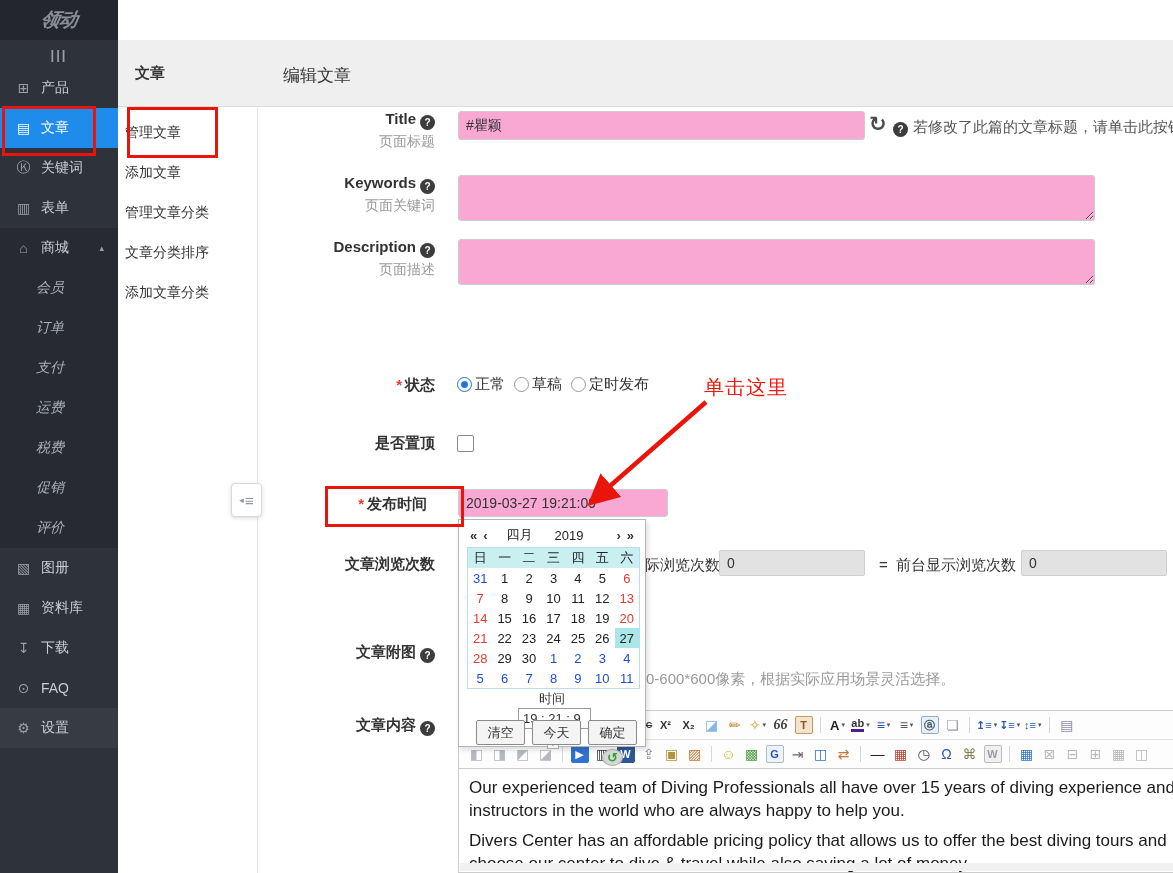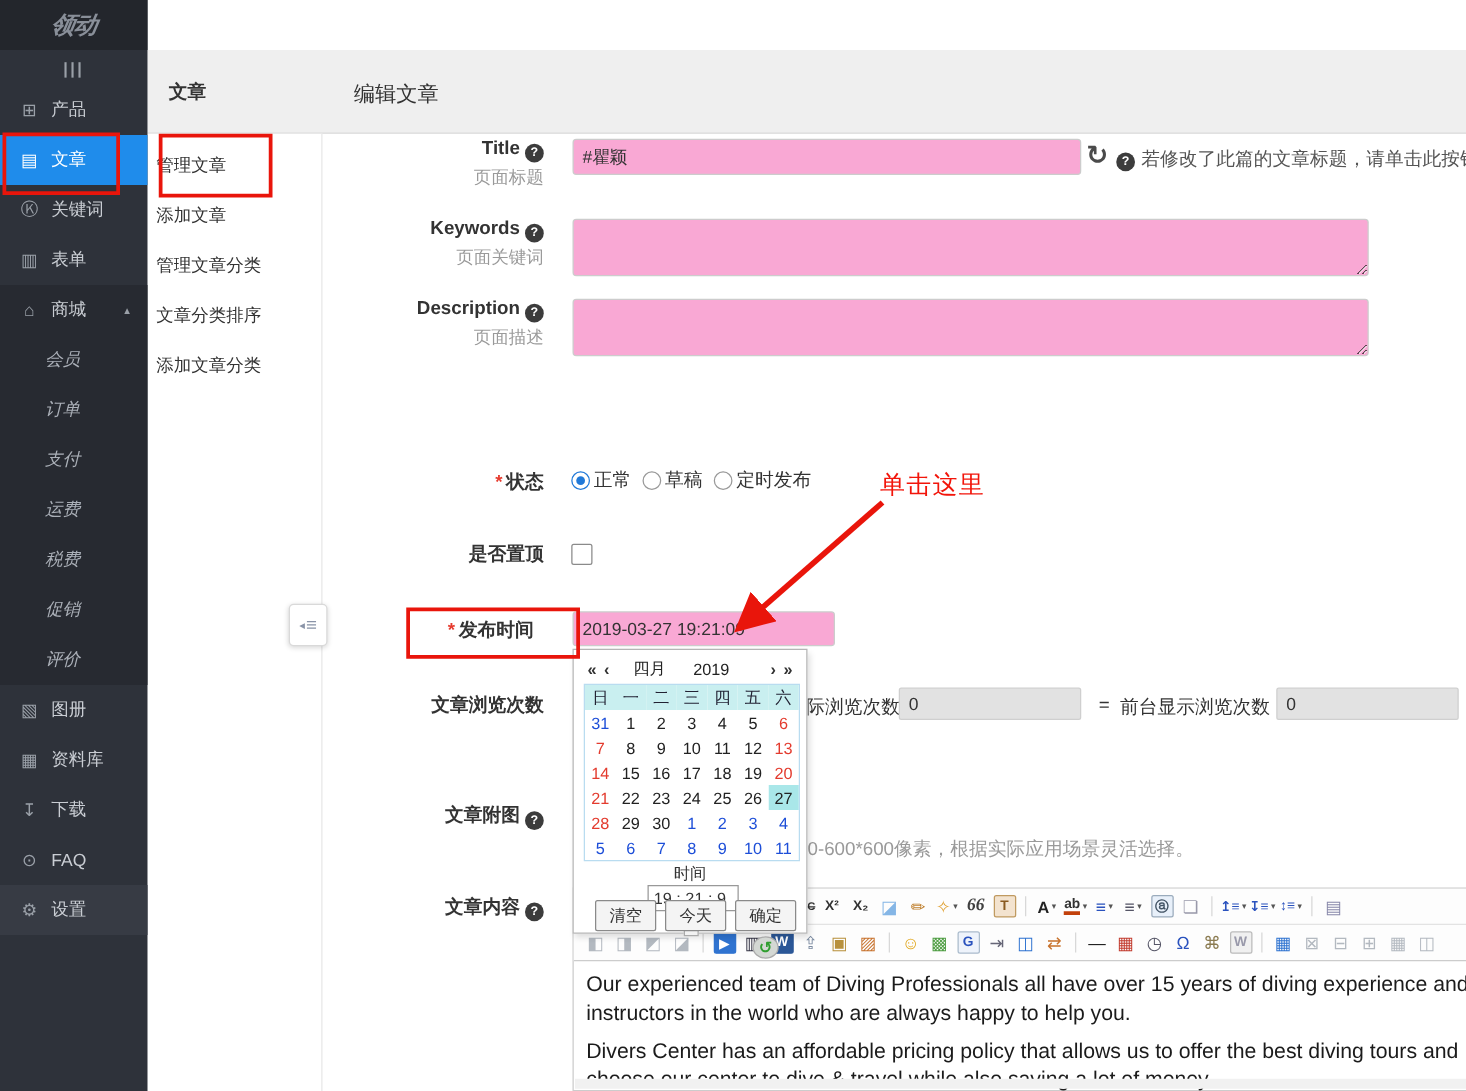--- a/index.html
+++ b/index.html
@@ -99,21 +99,21 @@
   .tb-icon{display:inline-flex;align-items:center;justify-content:center;min-width:21px;height:22px;margin:0 1px;
       font-size:14px;cursor:pointer;border-radius:2px;}
   .tb-box{width:16px;height:16px;border-radius:2px;display:inline-flex;align-items:center;justify-content:center;font-size:11px;font-weight:bold;}
   .tb-sep{display:inline-block;width:1px;height:16px;background:#d8d8d8;margin:0 5px;}
   .tb-dd{font-size:7px;color:#555;margin-left:2px;}
   .grey{color:#b3b9c0 !important;}
   .t-strike{font-size:9px;font-weight:bold;text-decoration:line-through;color:#333;}
   .t-small{font-size:11px;font-weight:bold;color:#333;}
   .t-quote{font-family:"Liberation Serif",serif;font-style:italic;font-weight:bold;font-size:14px;color:#404040;}
   .t-bold{font-weight:bold;font-size:13px;color:#222;}
-  .t-hl{font-size:11px;font-weight:bold;color:#333;border-bottom:3px solid #c2410c;line-height:11px;}
+  .t-hl{font-size:11px;font-weight:bold;color:#333;border-bottom:3px solid #4c1d95;line-height:11px;}
   .t-arr{font-size:11px;font-weight:bold;}
   #ed-content{padding:7px 10px 0 10px;font-size:17px;color:#1b1b1b;}
   .ed-line{white-space:nowrap;line-height:23px;}
   .ed-gap{height:7px;}
   #ed-scroll{position:absolute;left:1px;bottom:1px;width:754px;height:8px;background:#f1f1f1;}
 </style>
 </head>
 <body>
 
 <div id="app-sidebar">

